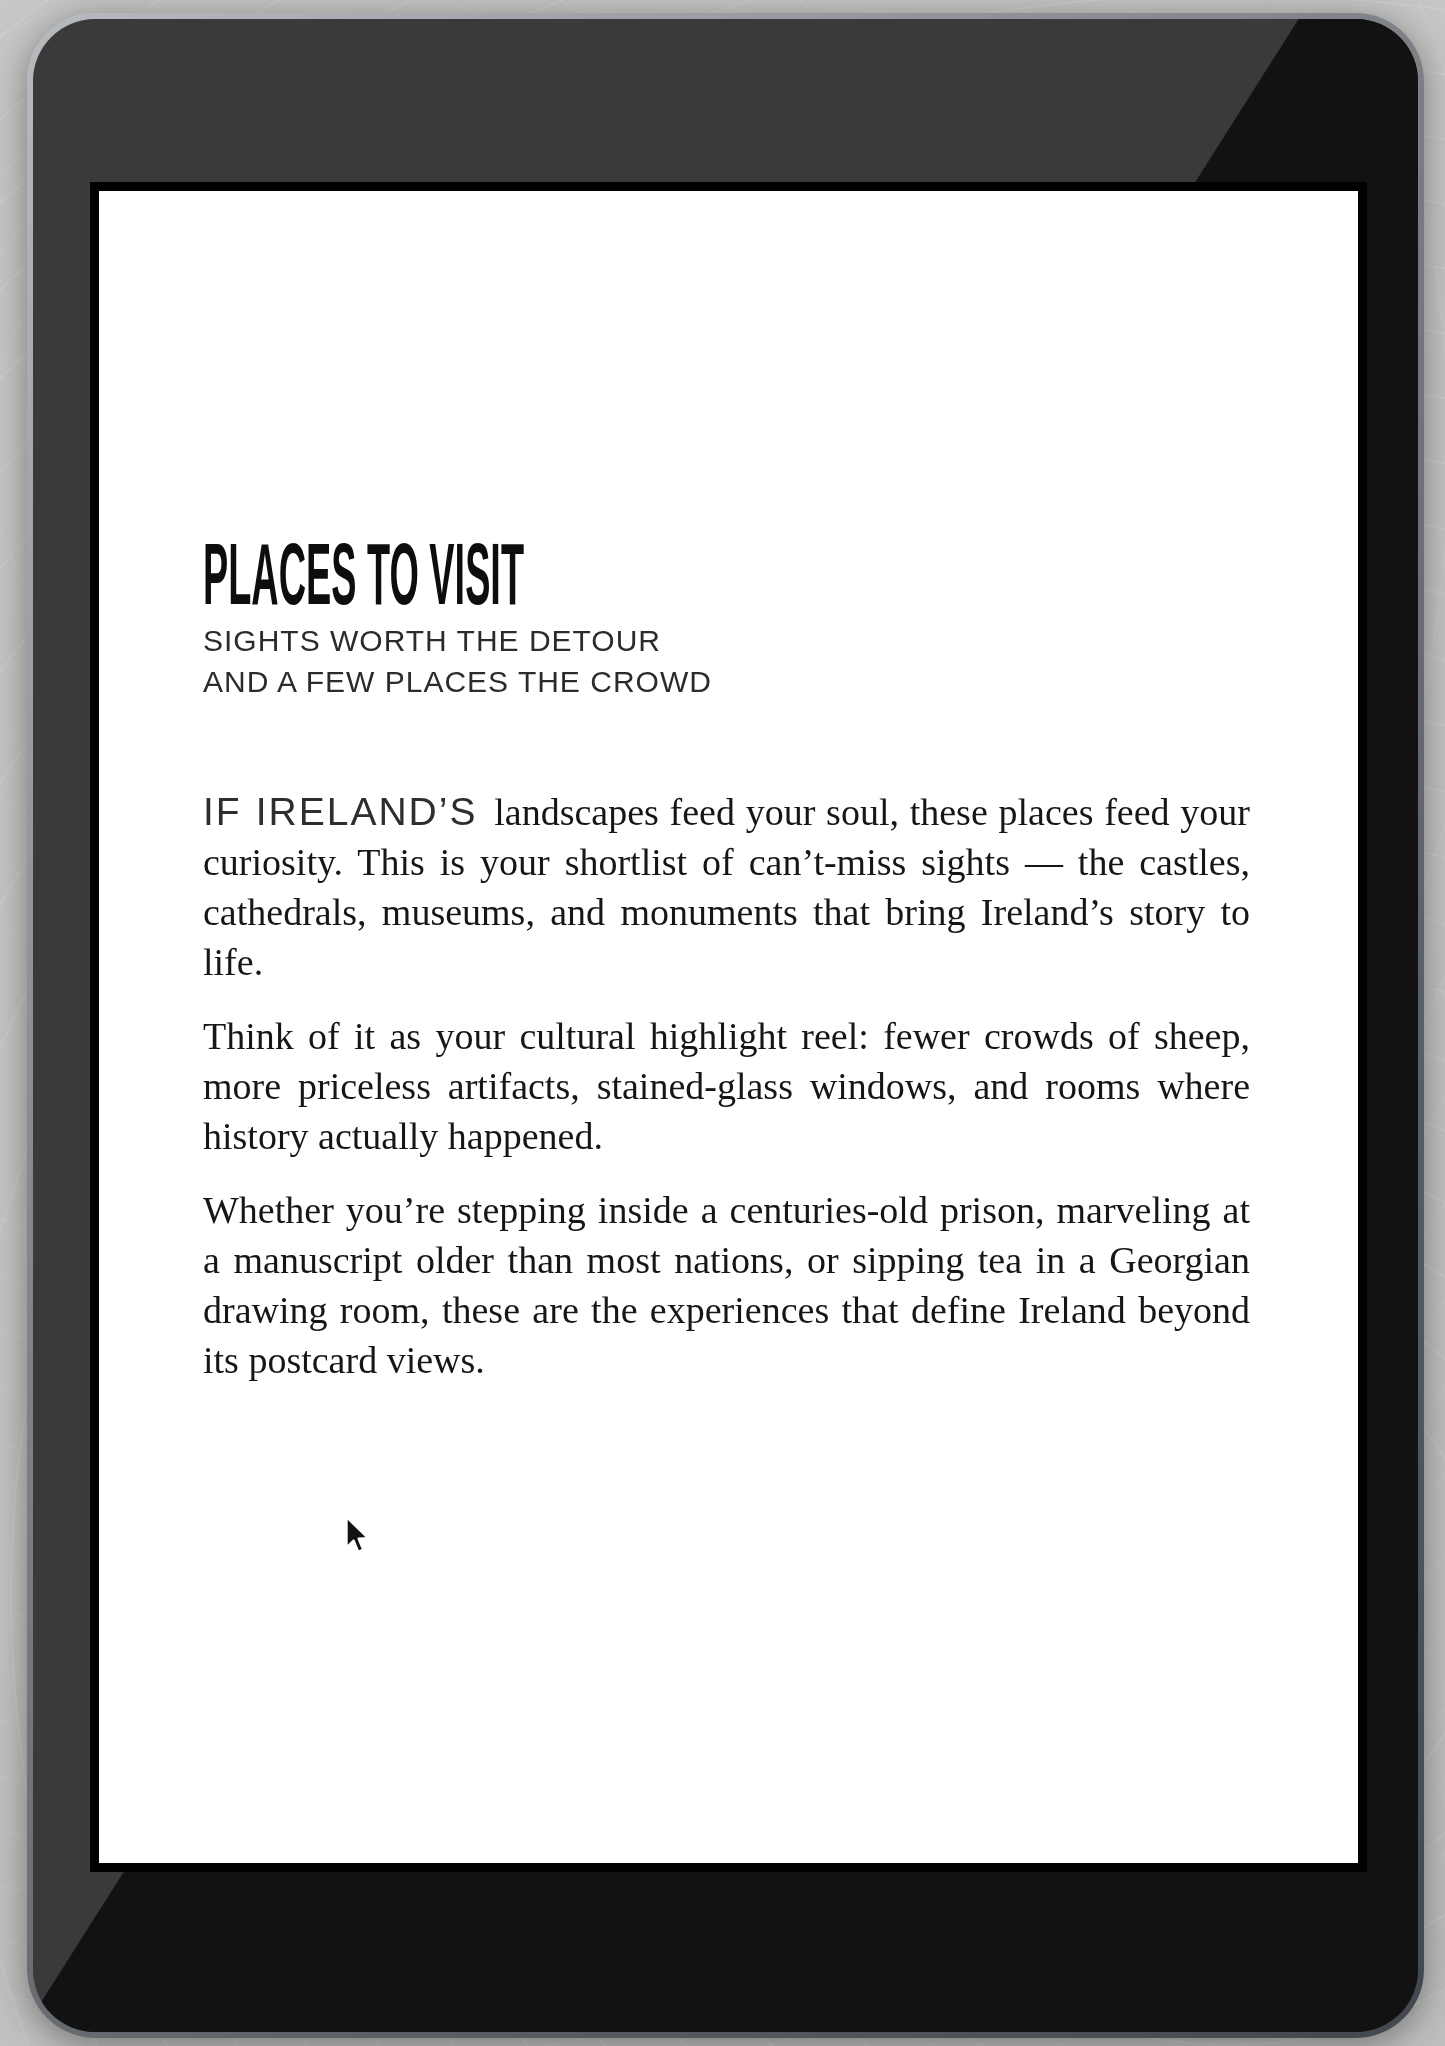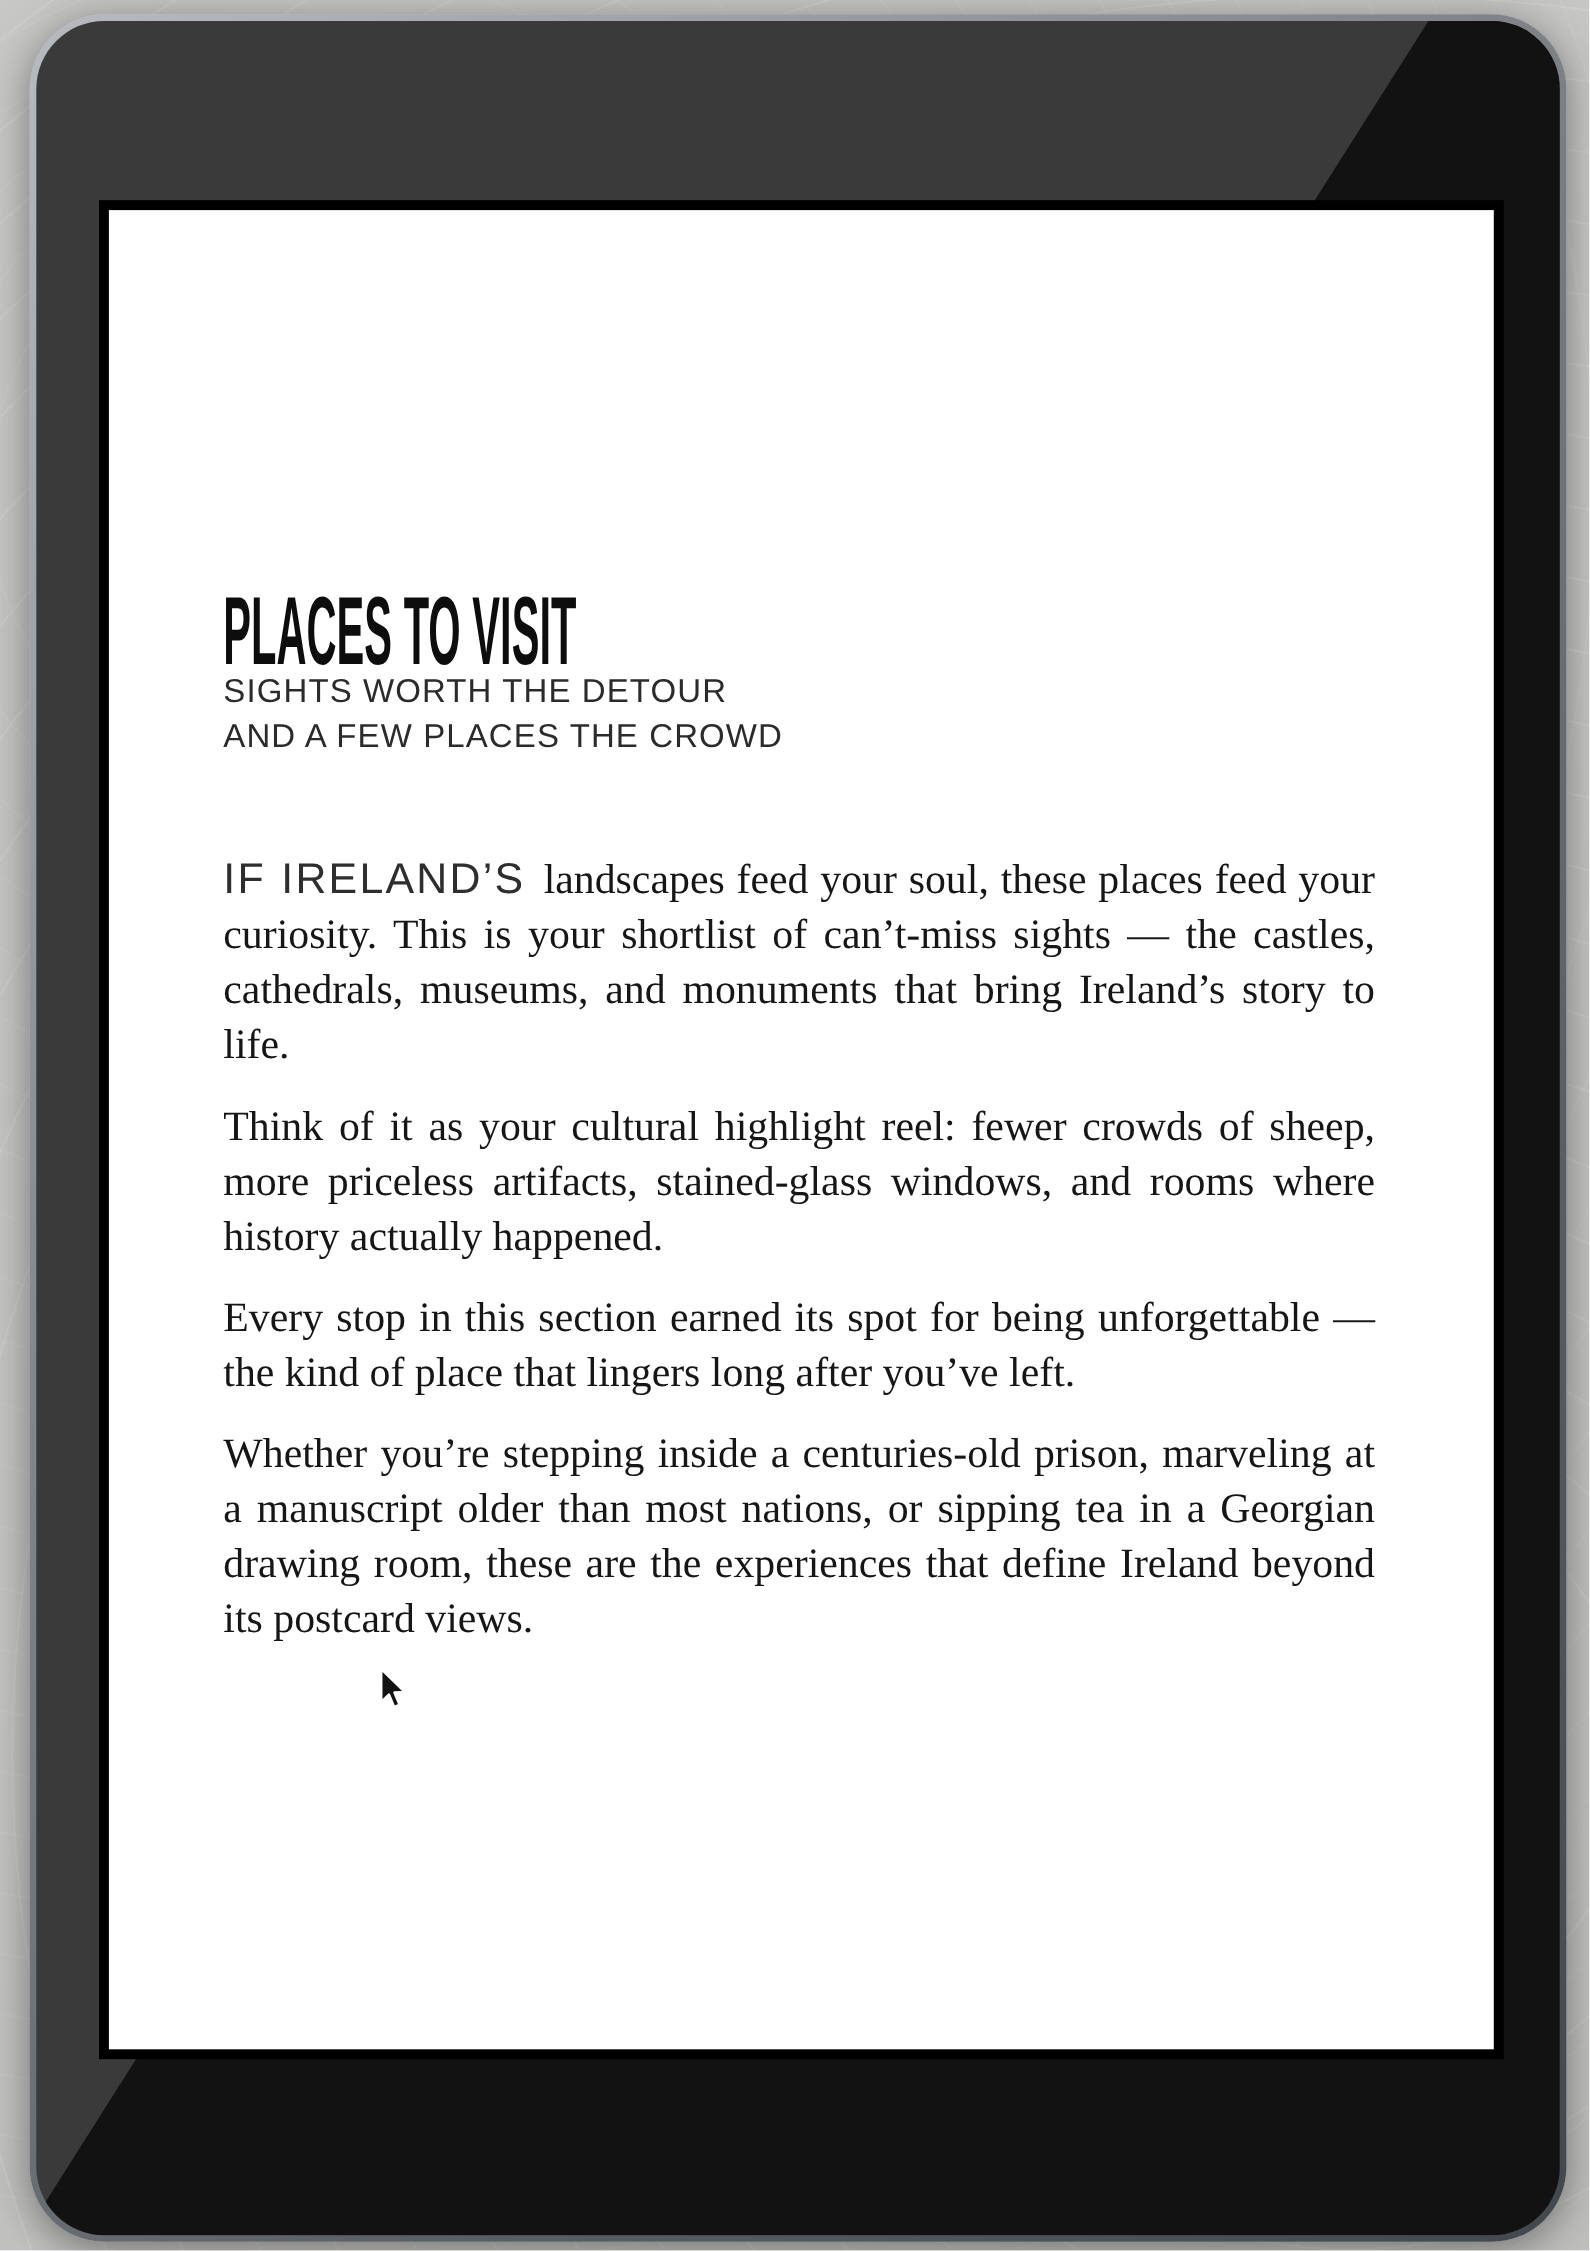--- a/index.html
+++ b/index.html
@@ -39,21 +39,21 @@
   }
   h1.page-title {
     margin: 0; font-weight: 700; font-size: 88px; line-height: 64px;
     font-family: "Liberation Sans", sans-serif; color: #0d0d0d;
   }
   .title-squeeze {
     display: inline-block; transform: scaleX(0.43); transform-origin: 0 100%;
     white-space: nowrap; letter-spacing: 0px;
   }
   .subtitle {
-    margin-top: 2px; font-size: 30px; line-height: 41px; font-weight: 400;
+    margin-top: 14px; font-size: 30px; line-height: 41px; font-weight: 400;
     letter-spacing: 1px; color: #2b2b2b;
     font-family: "Liberation Sans", sans-serif;
   }
   .bodytext {
     margin-top: 85px; width: 1047px;
     font-family: "Liberation Serif", serif;
     font-size: 38px; line-height: 50px; color: #161616;
     text-align: justify;
   }
   .bodytext p { margin: 24px 0 0 0; }
@@ -81,21 +81,20 @@
           <h1 class="page-title"><span class="title-squeeze">PLACES TO VISIT</span></h1>
 
           <div class="subtitle">
             <div>SIGHTS WORTH THE DETOUR</div>
             <div>AND A FEW PLACES THE CROWD</div>
           </div>
 
           <div class="bodytext">
             <p class="first"><span class="lead-in">IF IRELAND’S</span> <span>landscapes feed your soul, these places feed your curiosity. This is your shortlist of can’t-miss sights — the castles, cathedrals, museums, and monuments that bring Ireland’s story to life.</span></p>
             <p>Think of it as your cultural highlight reel: fewer crowds of sheep, more priceless artifacts, stained-glass windows, and rooms where history actually happened.</p>
-            <p>Every stop in this section earned its spot for being unforgettable — the kind of place that lingers long after you’ve left.</p>
             <p>Whether you’re stepping inside a centuries-old prison, marveling at a manuscript older than most nations, or sipping tea in a Georgian drawing room, these are the experiences that define Ireland beyond its postcard views.</p>
           </div>
 
           <svg class="cursor" viewBox="0 0 27 41" xmlns="http://www.w3.org/2000/svg">
             <path d="M2.5 2 L2.5 32.5 L9.6 25.7 L14.2 36.9 L19.3 34.7 L14.7 23.7 L24.2 23.2 Z" fill="#121212" stroke="#ffffff" stroke-width="2.4" stroke-linejoin="round"></path>
           </svg>
 
         </div>
       </div>
     </div>

